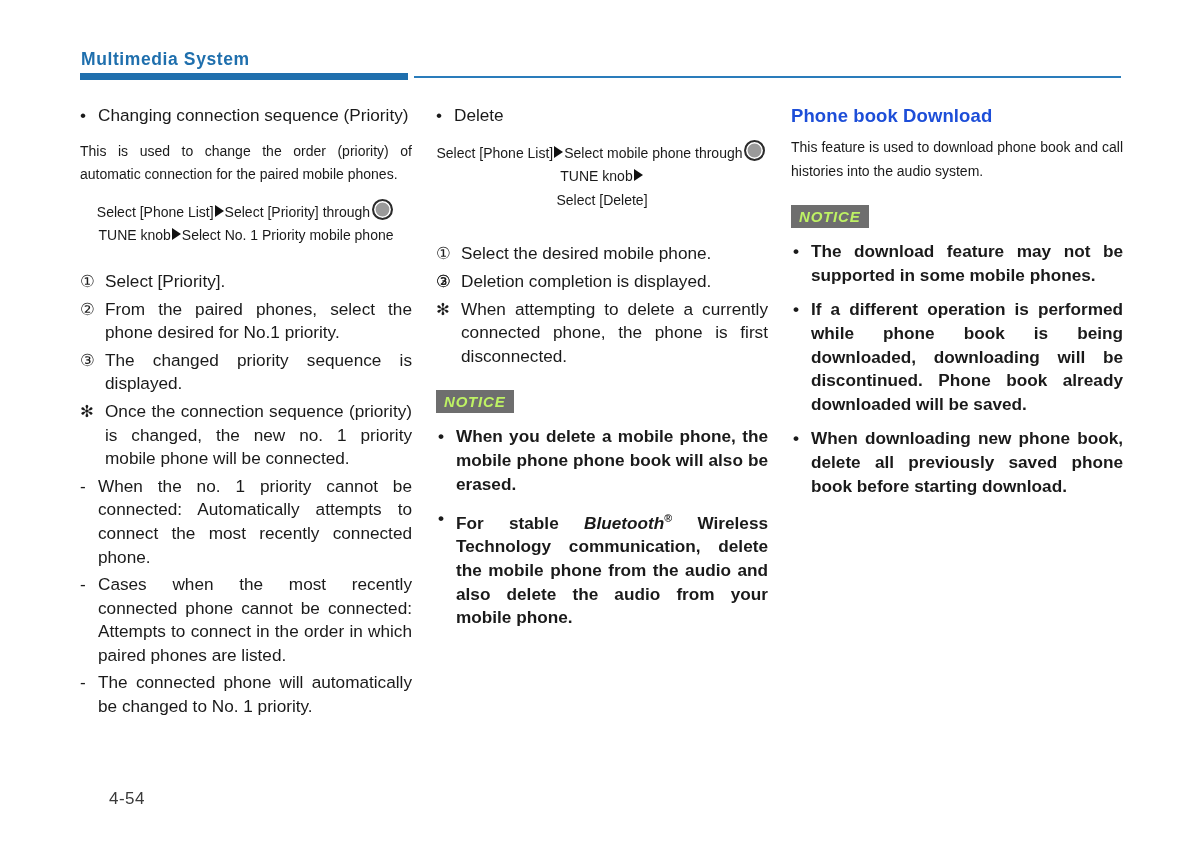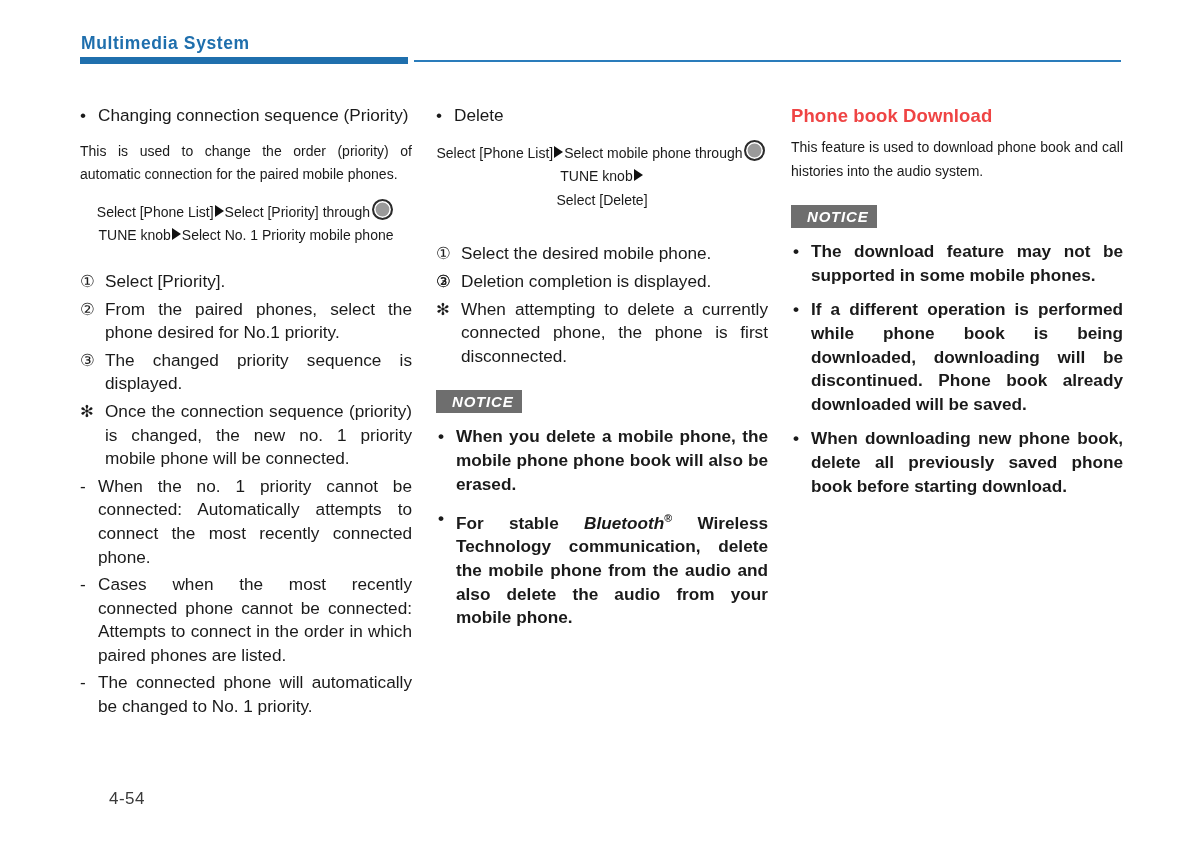--- a/index.html
+++ b/index.html
@@ -12,21 +12,21 @@
     height: 845px;
     position: relative;
     font-family: "Liberation Sans", sans-serif;
     color: #1a1a1a;
     overflow: hidden;
   }
 
   
   .page-header {
     position: absolute;
-    left: 0; top: 0;
+    left: 0; top: 16px;
     width: 1056px;
     height: 70px;
   }
   .header-title {
     position: absolute;
     left: 81px;
     top: 33px;
     font-size: 17.5px;
     font-weight: bold;
     letter-spacing: 0.6px;
@@ -109,26 +109,26 @@
   .list-row.dash { padding-left: 18px; }
   .list-row.dash > .marker { font-size: 17.2px; }
 
   .gap-sm { height: 10px; }
   .gap-md { height: 18px; }
 
   
   .notice-badge {
     display: inline-block;
     background: #6e6e6e;
-    color: #ffffff;
+    color: #bef264;
     font-size: 15px;
     font-weight: bold;
     font-style: italic;
     letter-spacing: 0.8px;
-    padding: 3px 9px 3px 16px;
+    padding: 3px 9px 3px 8px;
     line-height: 17px;
     margin: 0 0 12px 0;
   }
 
   
   .notice-bullet {
     position: relative;
     padding-left: 20px;
     font-size: 17.2px;
     line-height: 23.6px;
@@ -151,21 +151,21 @@
   .bt-mark sup {
     font-size: 0.62em;
     vertical-align: super;
     font-style: normal;
   }
 
   
   .section-heading {
     font-size: 18.5px;
     font-weight: bold;
-    color: #ef4444;
+    color: #1d4ed8;
     letter-spacing: 0.1px;
     margin: 0 0 8px 0;
     line-height: 24px;
   }
 
   
   .knob-icon {
     display: inline-block;
     width: 17px;
     height: 17px;

